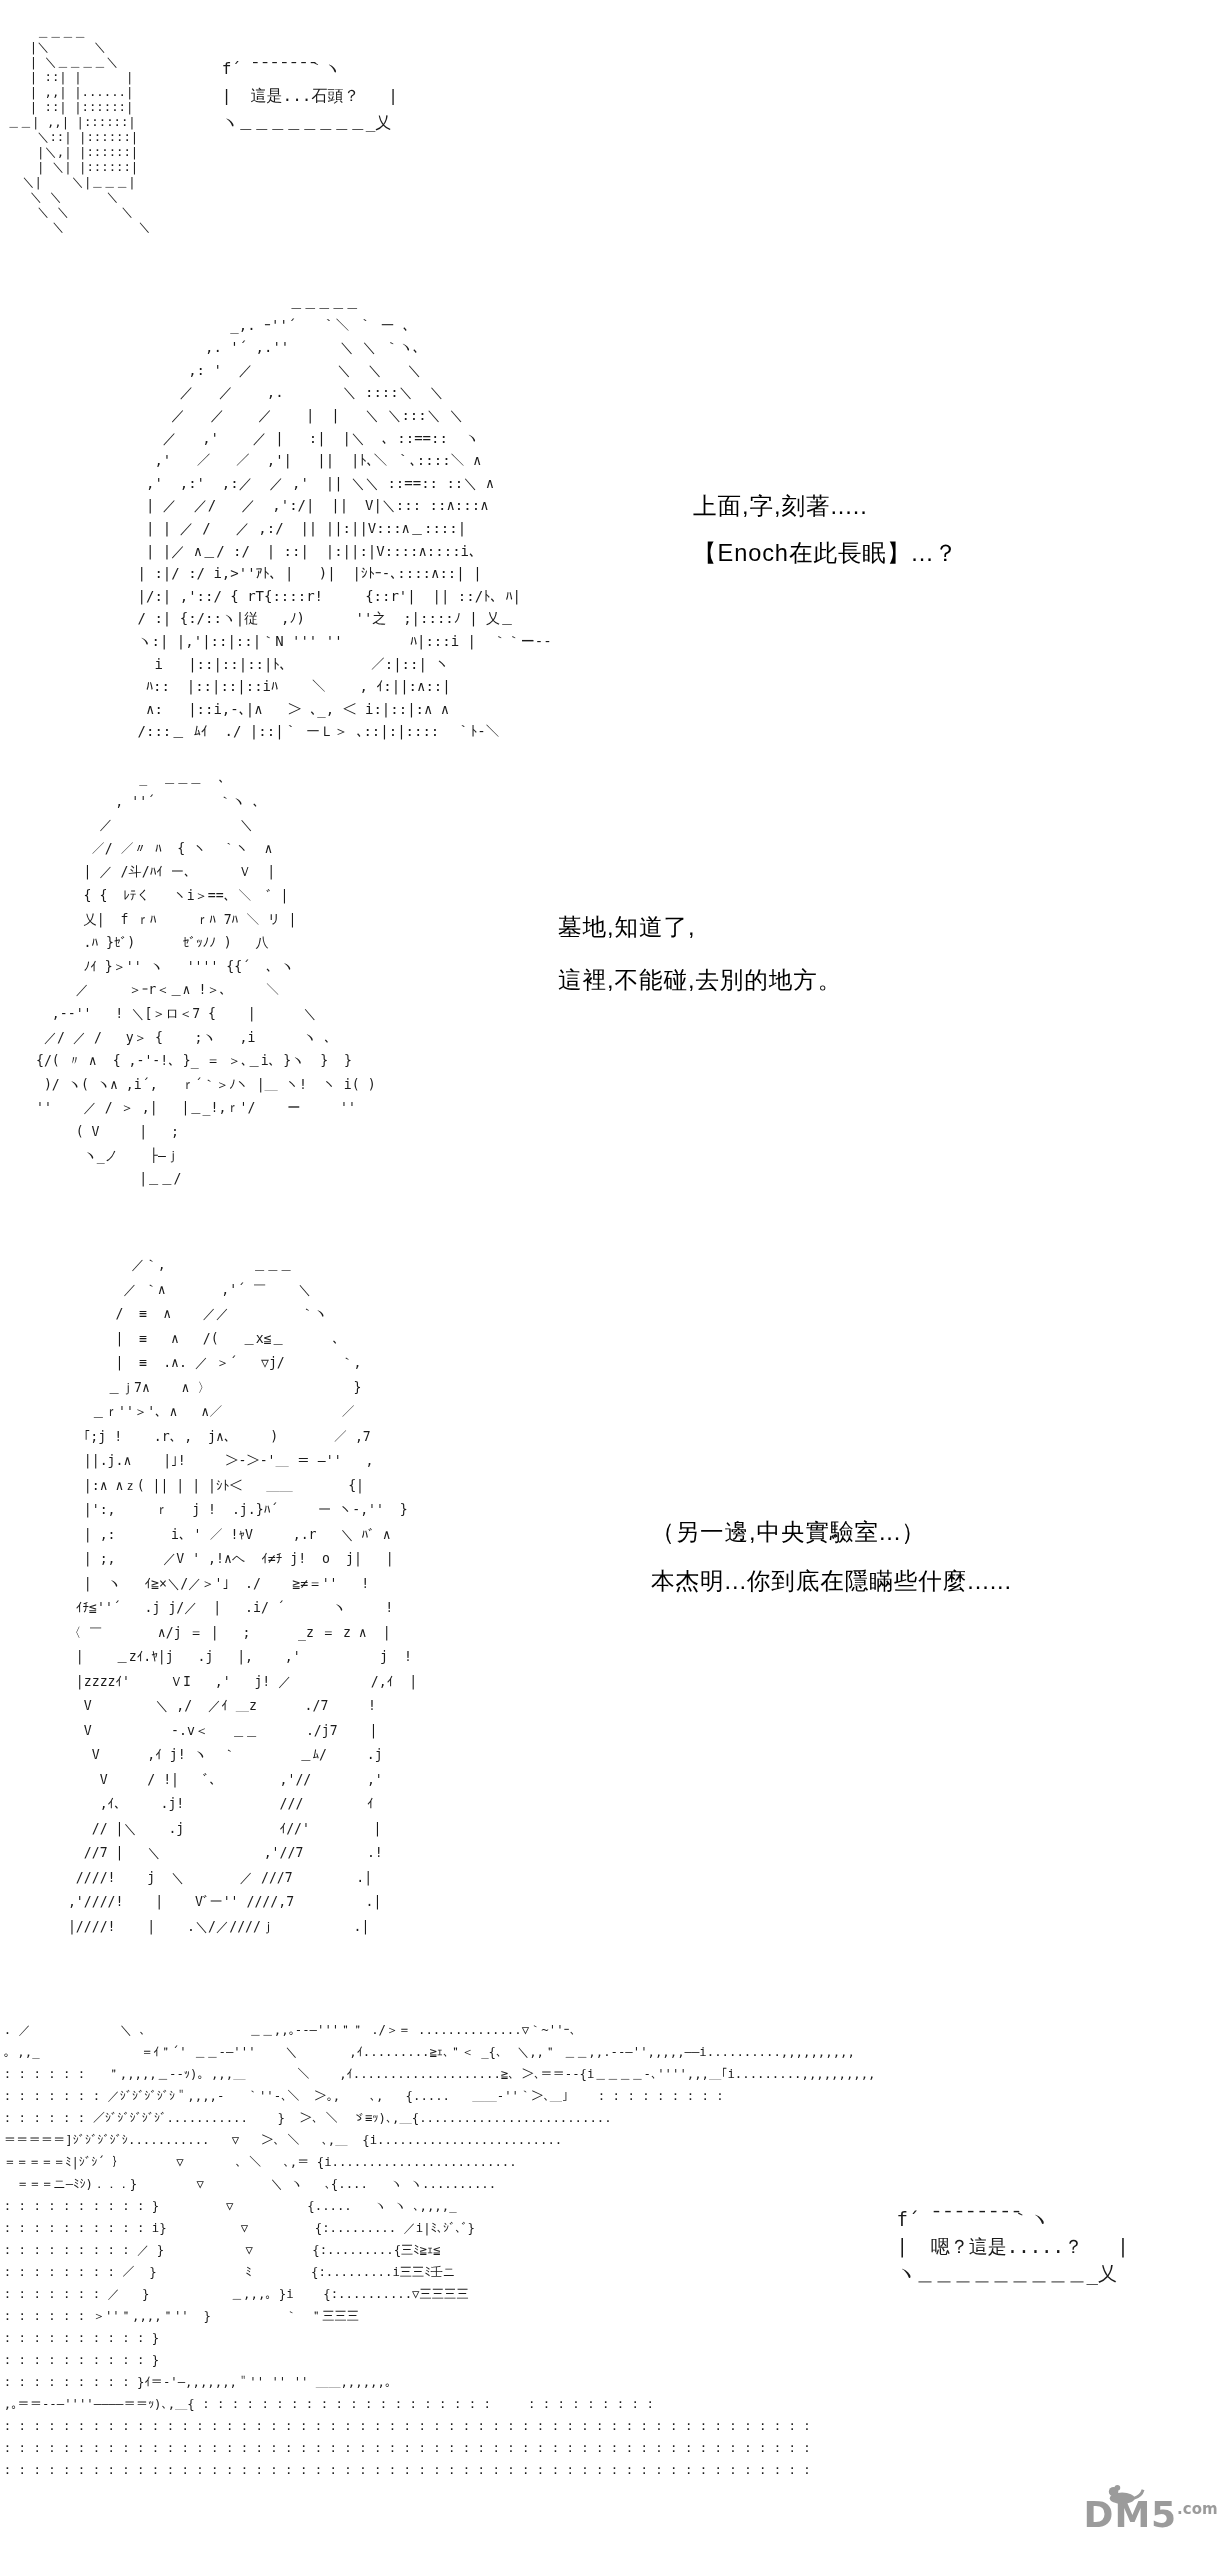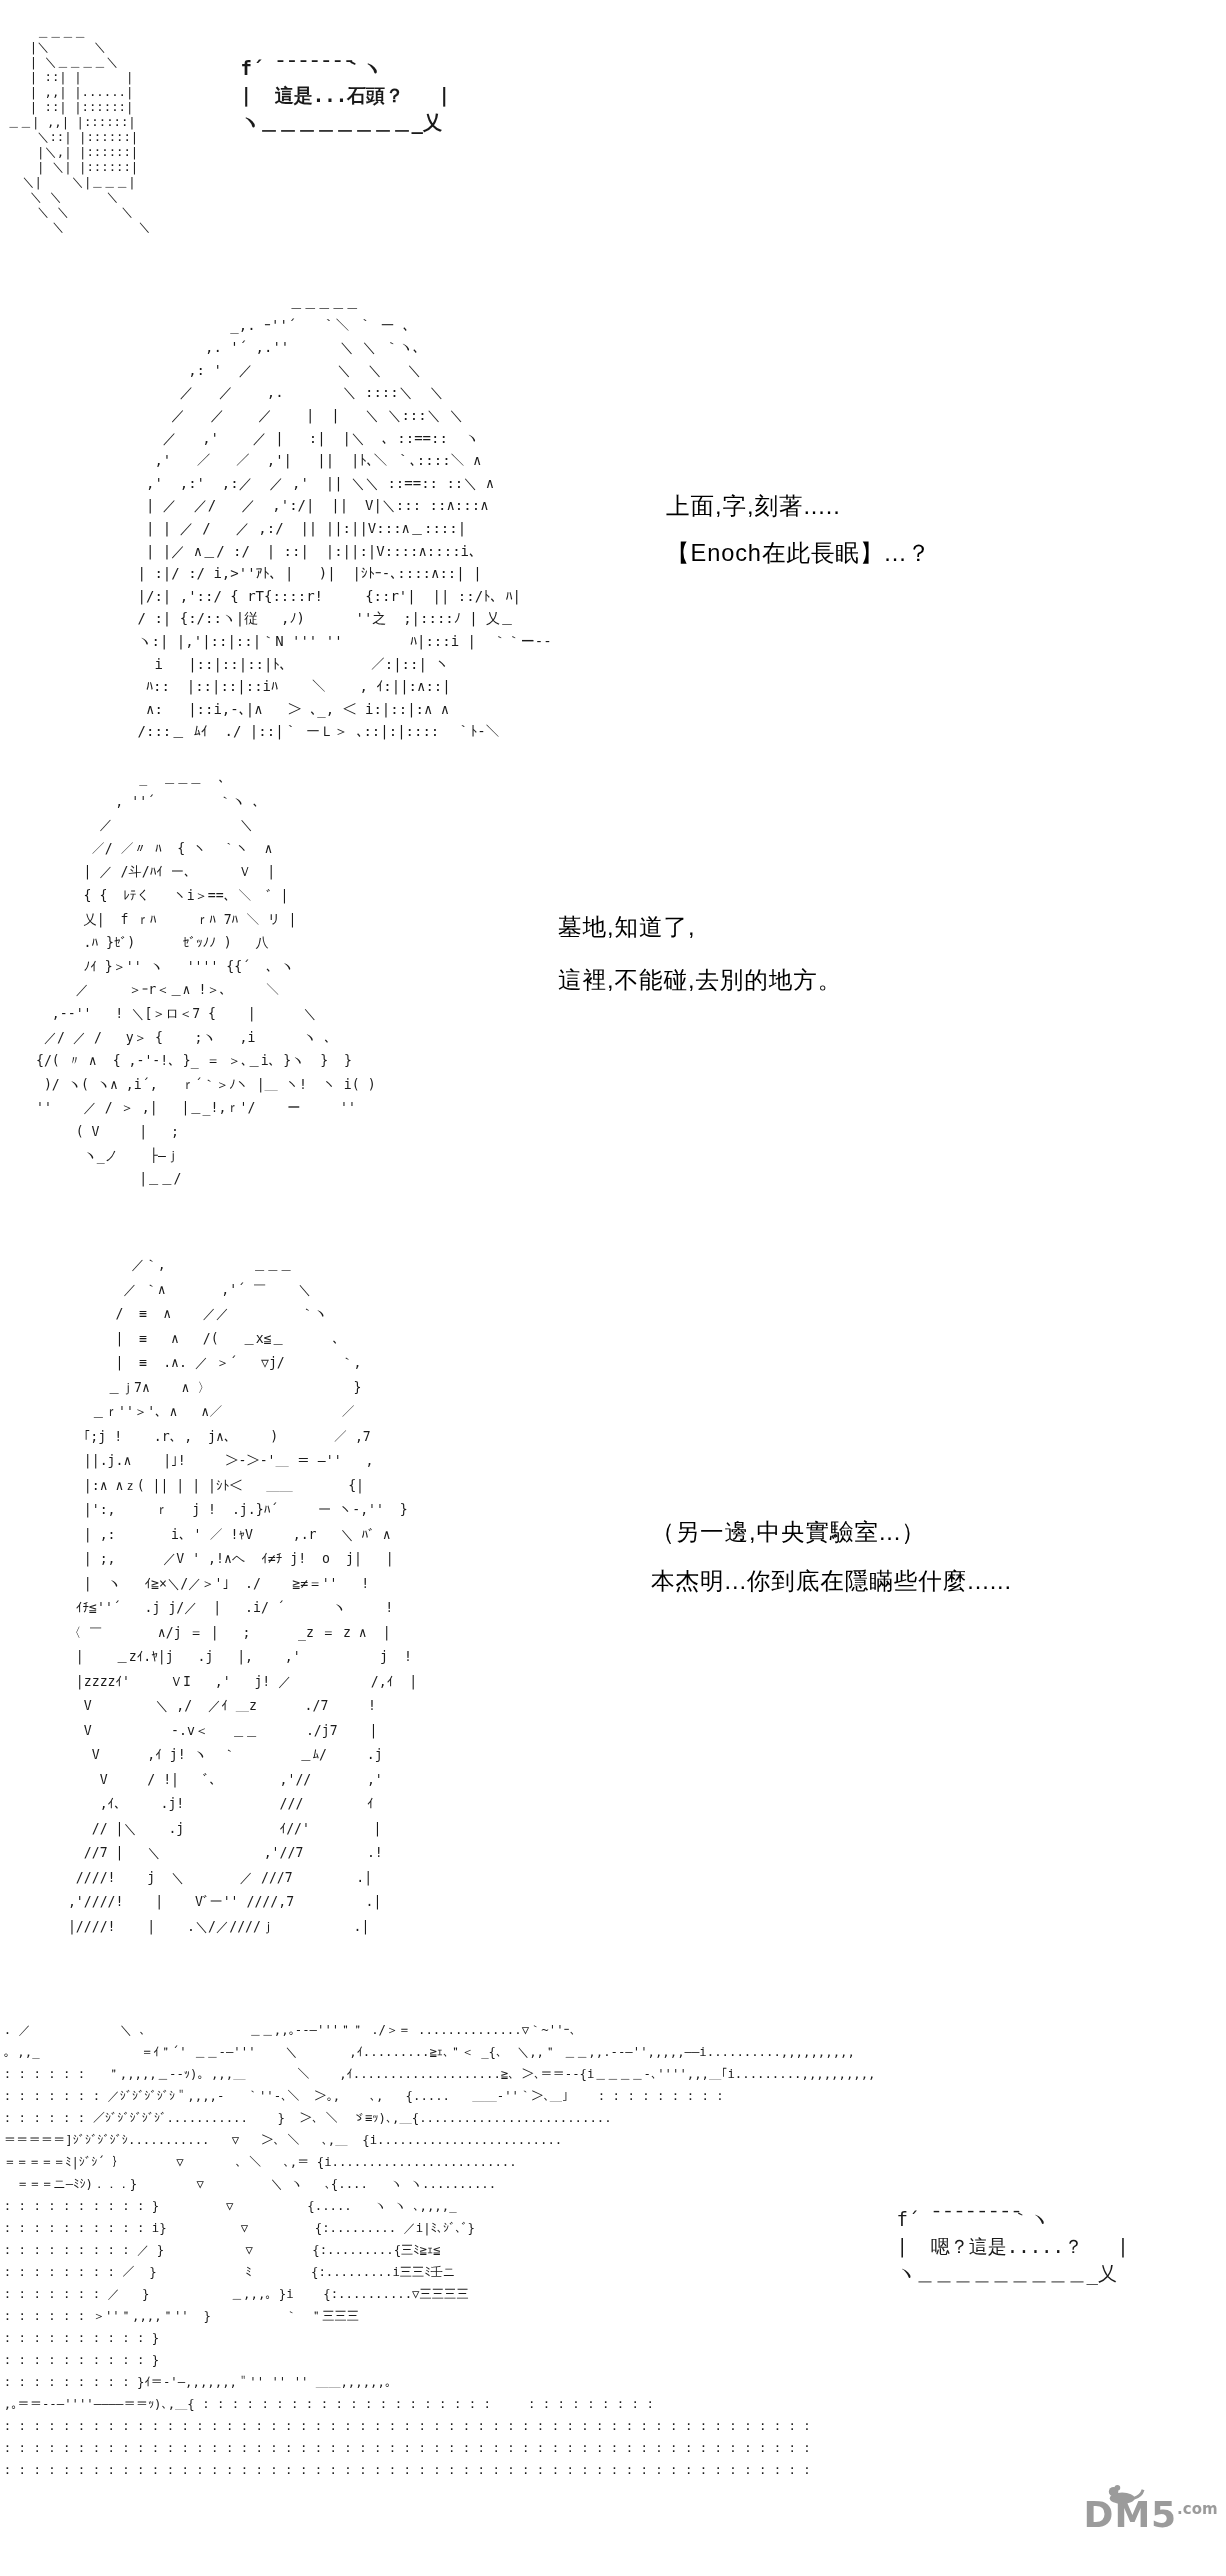--- a/index.html
+++ b/index.html
@@ -1,29 +1,29 @@
 <!DOCTYPE html>
 <html style="font-size:15px"><head>
 <meta charset="utf-8">
 <style>
   html,body{margin:0;padding:0;background:#ffffff;}
   .page{position:relative;width:1227px;height:2576px;background:#ffffff;overflow:hidden;
         font-family:"DejaVu Sans Mono",monospace;color:#000;}
   pre.aa{position:absolute;margin:0;white-space:pre;color:#1a1a1a;
          font-family:"DejaVu Sans Mono",monospace;}
   .aa-stone   {left:7.5px;   top:24.5px;   font-size:12.3px;line-height:15px;}
-  .aa-bubble1 {left:229px; top:55px;   font-size:19px;line-height:27px;font-weight:bold;}
+  .aa-bubble1 {left:212px; top:55px;   font-size:16px;line-height:27px;}
   .aa-face    {left:87px;  top:291px;  font-size:14px;line-height:22.6px;}
   .aa-girl    {left:28px;  top:766px;  font-size:13.2px;line-height:23.6px;}
   .aa-ben     {left:52px;  top:1253px; font-size:13.2px;line-height:24.5px;}
   .aa-scene   {left:3.8px;   top:2019px; font-size:12.3px;line-height:22px;}
   .aa-bubble2 {left:885px; top:2206px; font-size:19px;line-height:27px;}
   .narration{position:absolute;font-family:"Liberation Sans","DejaVu Sans",sans-serif;
              font-size:23.6px;color:#000;white-space:pre-line;letter-spacing:0.9px;}
-  .n1{left:666px;top:483px;line-height:47px;}
+  .n1{left:693px;top:483px;line-height:47px;}
   .n2{left:514px;top:901px;line-height:53px;margin-left:44px;}
   .n3{left:651px;top:1508px;line-height:49px;}
   .watermark{position:absolute;right:9.4px;top:2499px;color:#9b9b9b;
              font-family:"DejaVu Sans",sans-serif;display:flex;align-items:flex-start;}
   .wm-name{font-size:36px;font-weight:bold;letter-spacing:0.9px;line-height:32px;}
   .wm-suffix{font-size:15px;font-weight:bold;line-height:21px;}
   .wm-box{position:relative;}
   .wm-mascot{position:absolute;right:32px;top:-15px;}
 </style>
 </head>

